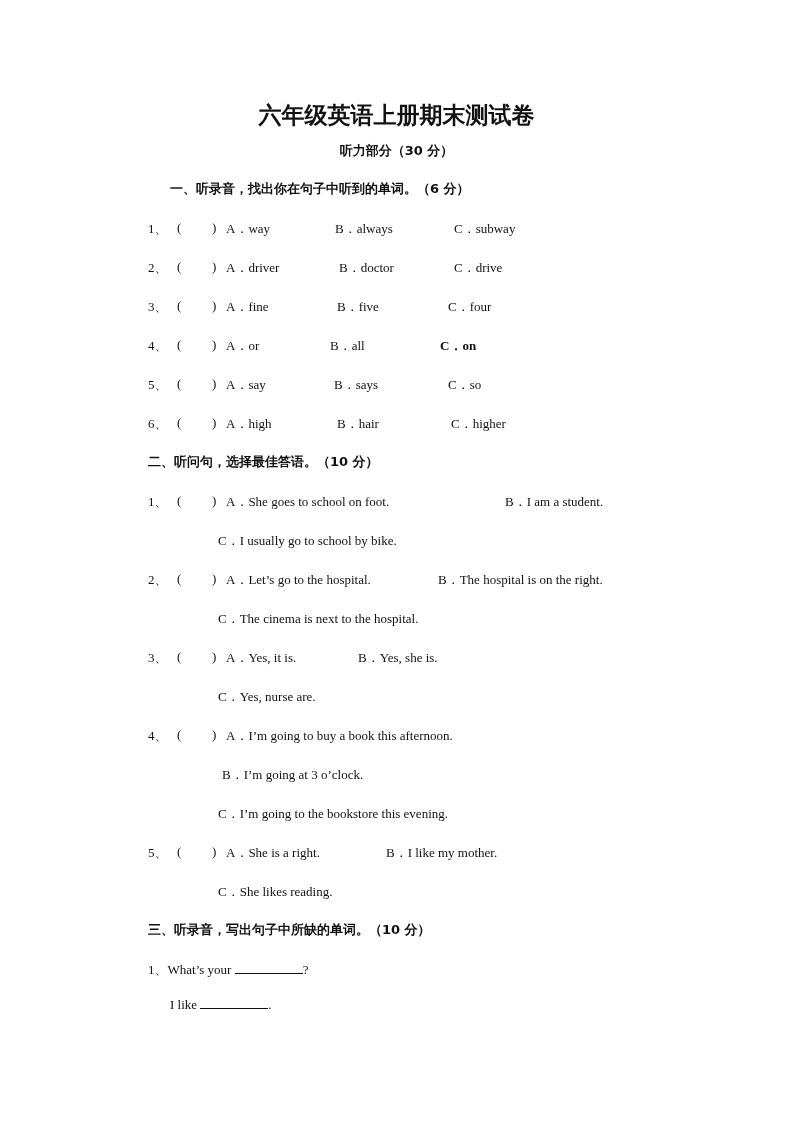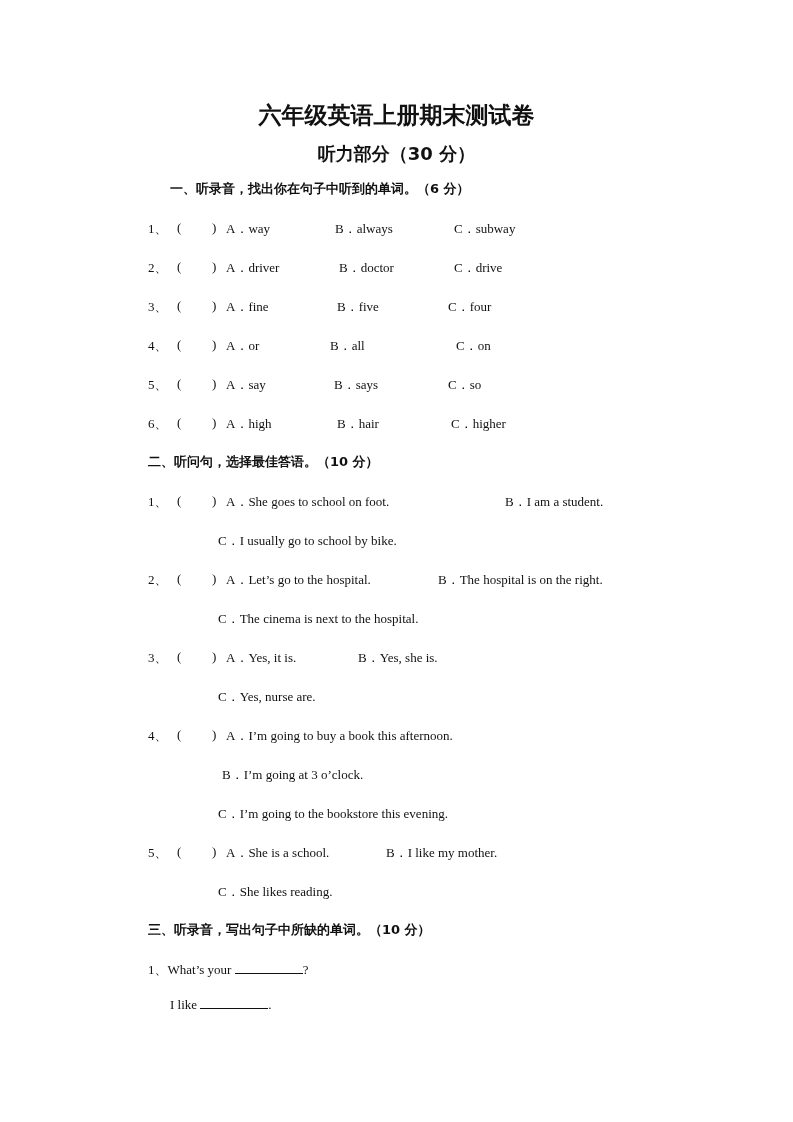--- a/index.html
+++ b/index.html
@@ -1,21 +1,21 @@
 <!DOCTYPE html>
 <html><head>
 <meta charset="utf-8">
 <style>
   html, body { margin: 0; padding: 0; background: #ffffff; }
   body { width: 793px; height: 1122px; position: relative; overflow: hidden; color: #111; }
   .page { position: absolute; left: 0; top: 0; width: 793px; height: 1122px; background: #fff; }
   .title { position: absolute; left: 0; width: 793px; top: 100px; text-align: center;
     font-family: "DejaVu Sans", sans-serif; font-weight: bold; font-size: 23px; letter-spacing: 0px; }
   .subtitle { position: absolute; left: 0; width: 793px; top: 142px; text-align: center;
-    font-family: "DejaVu Sans", sans-serif; font-weight: bold; font-size: 18px; }
+    font-family: "DejaVu Sans", sans-serif; font-weight: bold; font-size: 13px; }
   .section { position: absolute; left: 148px; font-family: "DejaVu Sans", sans-serif;
     font-weight: bold; font-size: 13px; white-space: nowrap; }
   .t { position: absolute; font-family: "Liberation Serif", serif; font-size: 13px; white-space: nowrap; }
   .blank { display: inline-block; border-bottom: 1px solid #111; width: 68px; height: 11px; vertical-align: baseline; }
 </style>
 </head>
 <body>
 
 <div class="page">
 
@@ -50,21 +50,21 @@
     <span class="t" style="left:337px;top:298px;">B．five</span>
     <span class="t" style="left:448px;top:298px;">C．four</span>
   </div>
 
   <div>
     <span class="t" style="left:148px;top:337px;">4、</span>
     <span class="t" style="left:177px;top:337px;">(</span>
     <span class="t" style="left:212px;top:337px;">)</span>
     <span class="t" style="left:226px;top:337px;">A．or</span>
     <span class="t" style="left:330px;top:337px;">B．all</span>
-    <span class="t" style="left:456px;top:337px;">C．on</span>
+    <span class="t" style="left:440px;top:337px;font-weight:bold;">C．on</span>
   </div>
 
   <div>
     <span class="t" style="left:148px;top:376px;">5、</span>
     <span class="t" style="left:177px;top:376px;">(</span>
     <span class="t" style="left:212px;top:376px;">)</span>
     <span class="t" style="left:226px;top:376px;">A．say</span>
     <span class="t" style="left:334px;top:376px;text-align:right;">B．says</span>
     <span class="t" style="left:448px;top:376px;">C．so</span>
   </div>
@@ -113,21 +113,21 @@
     <span class="t" style="left:212px;top:727px;">)</span>
     <span class="t" style="left:226px;top:727px;">A．I’m going to buy a book this afternoon.</span>
     <span class="t" style="left:222px;top:766px;">B．I’m going at 3 o’clock.</span>
     <span class="t" style="left:218px;top:805px;">C．I’m going to the bookstore this evening.</span>
   </div>
 
   <div>
     <span class="t" style="left:148px;top:844px;">5、</span>
     <span class="t" style="left:177px;top:844px;">(</span>
     <span class="t" style="left:212px;top:844px;">)</span>
-    <span class="t" style="left:226px;top:844px;">A．She is a school.</span>
+    <span class="t" style="left:226px;top:844px;">A．She is a right.</span>
     <span class="t" style="left:386px;top:844px;">B．I like my mother.</span>
     <span class="t" style="left:218px;top:883px;">C．She likes reading.</span>
   </div>
 
   <div class="section" style="top:921px;">三、听录音，写出句子中所缺的单词。（10 分）</div>
 
   <div>
     <span class="t" style="left:148px;top:961px;">
       <span>1、</span><span>What’s your</span>
       <span class="blank"></span><span>?</span>

